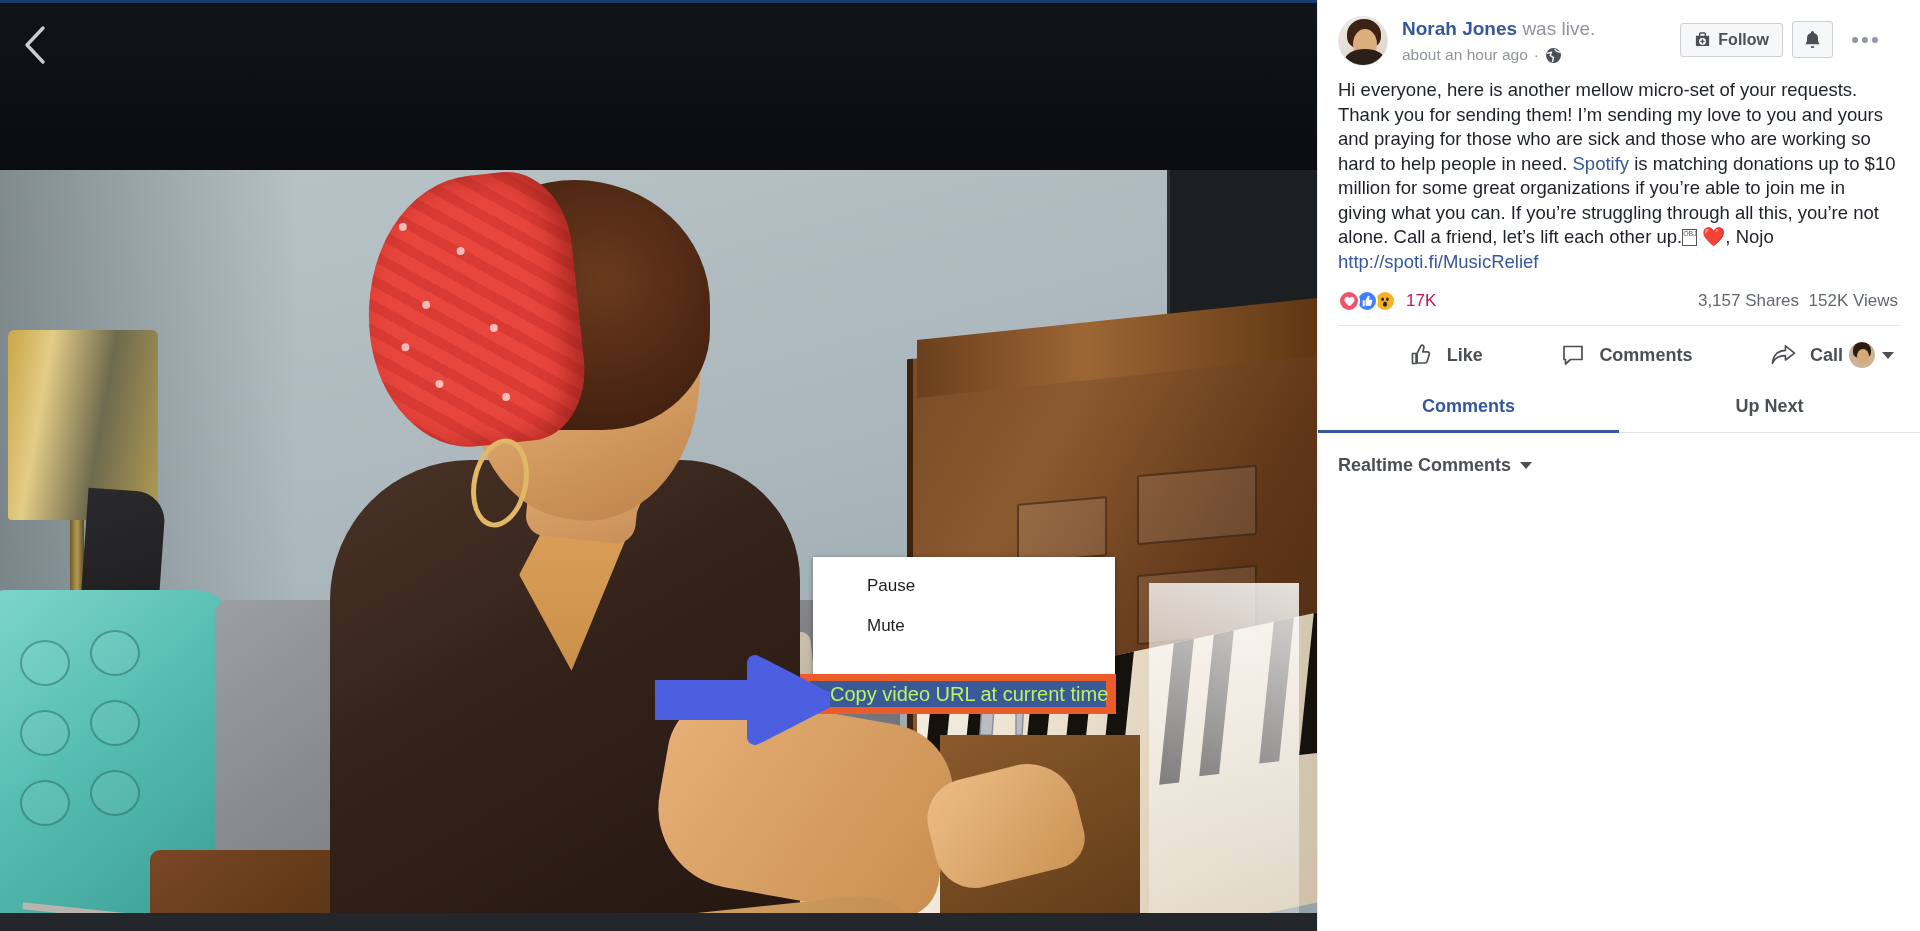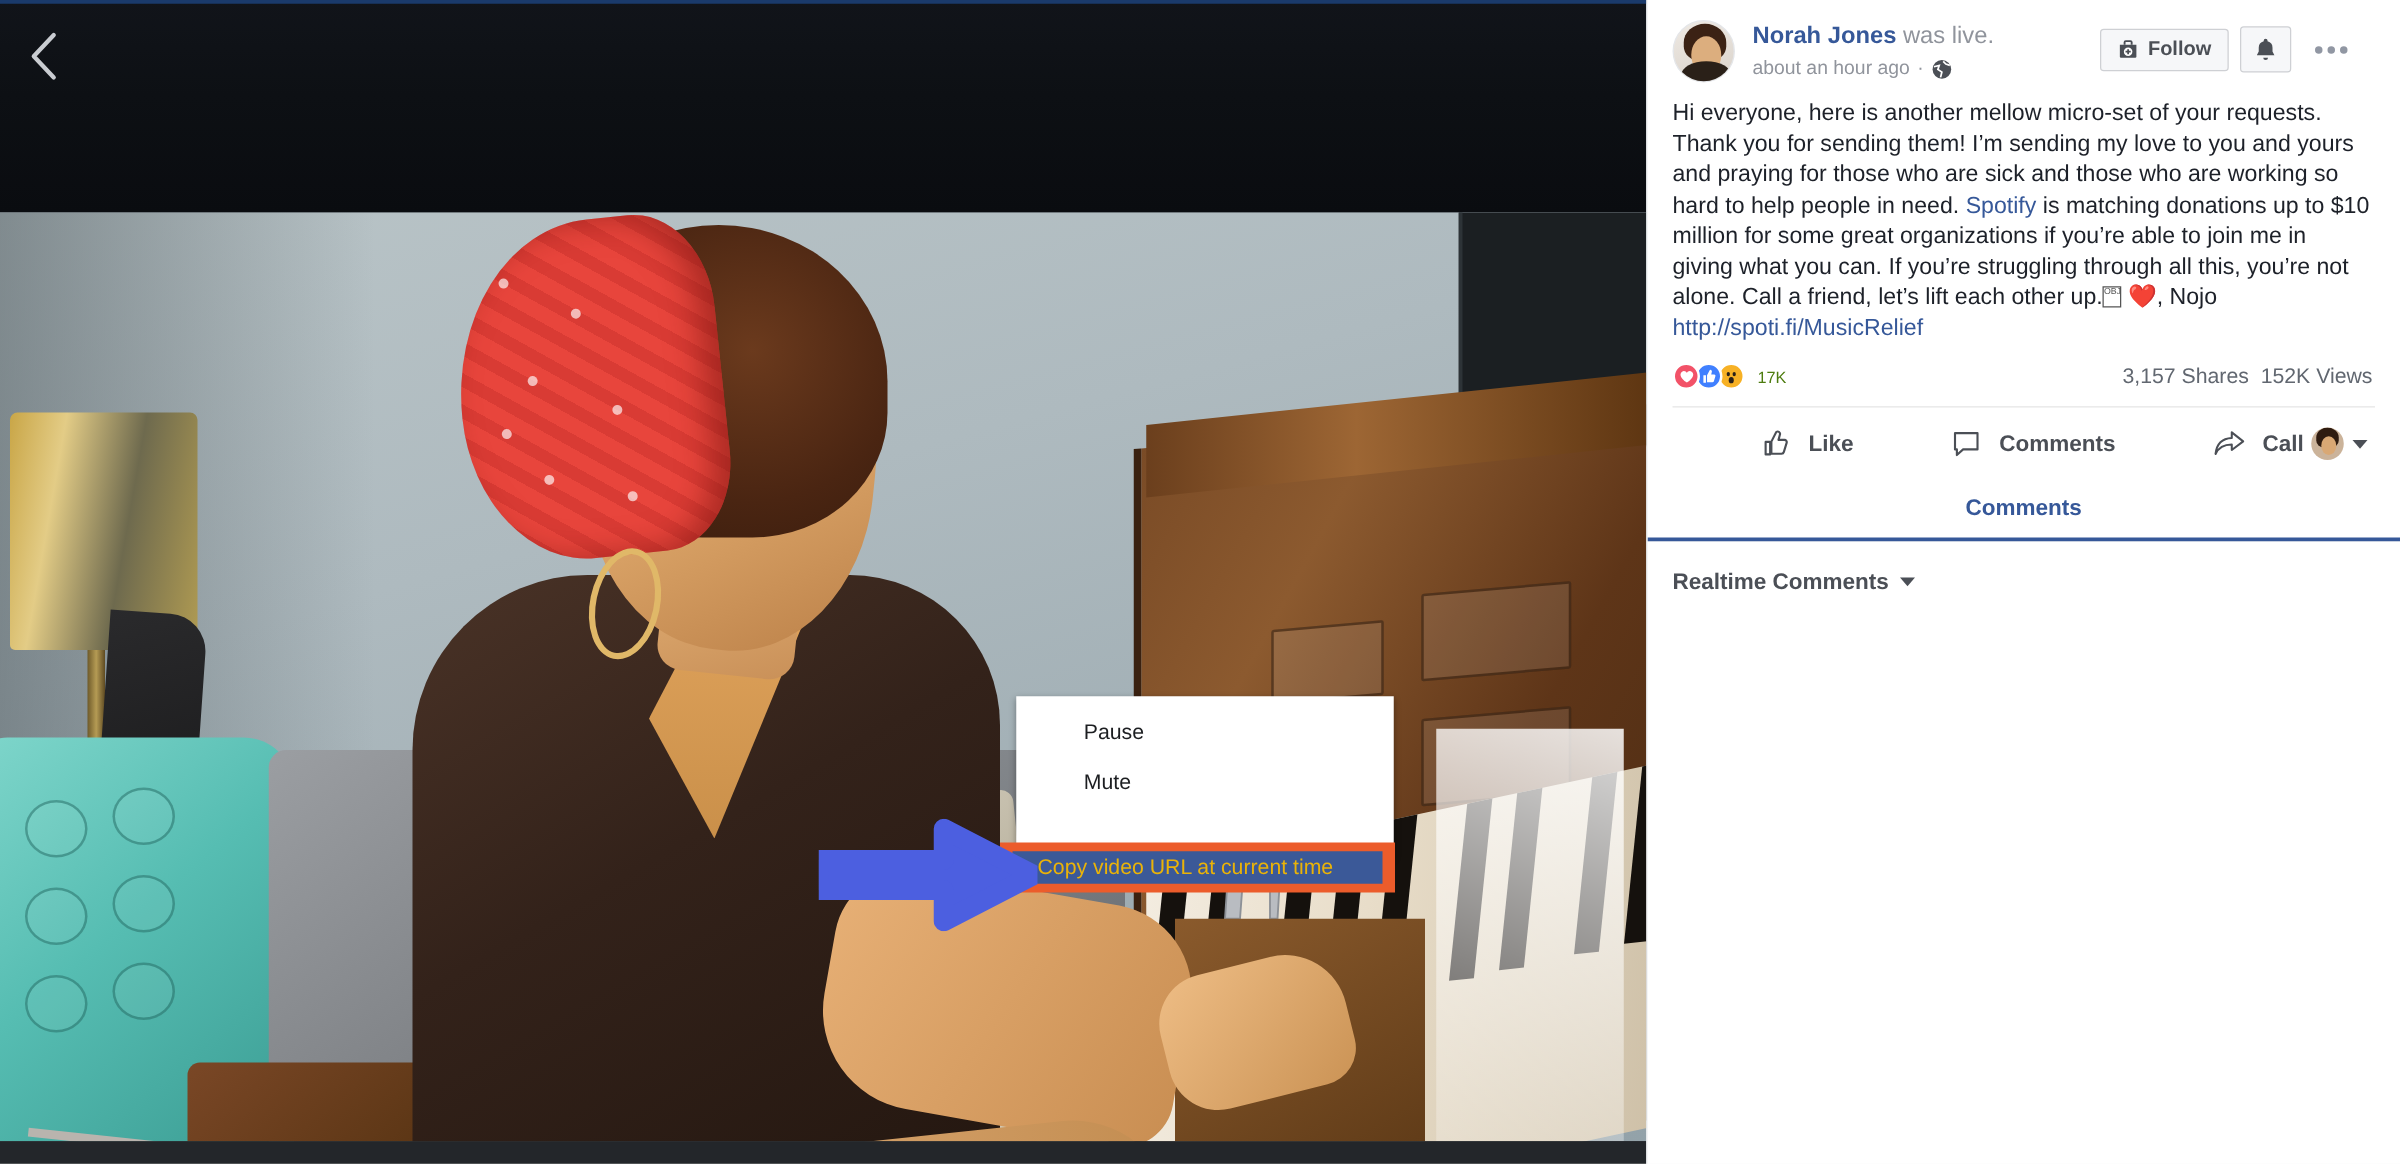--- a/index.html
+++ b/index.html
@@ -235,21 +235,21 @@
     white-space: nowrap;
     margin-left: 32px;
   }
   .ctx-hl-box {
     position:absolute; left:800px; top:674px; width:316px; height:40px;
     background:#ec5c2b; z-index:27;
   }
   .ctx-hl-inner {
     position:absolute; left:810px; top:681px; width:296px; height:26px;
     background:#3b5998; z-index:28;
-    color:#eab308; font-size:17px; line-height:26px; padding-left:20px;
+    color:#bef264; font-size:20px; line-height:26px; padding-left:20px;
     white-space:nowrap;
   }
   
   .anno-arrow { position:absolute; left:655px; top:655px; z-index:29; }
 
   
   .sidebar {
     width: 603px; height: 931px; background:#fff;
     position: relative; overflow: hidden;
     border-left: 1px solid #e9ebee;
@@ -297,21 +297,21 @@
   }
   .reacts { display:flex; align-items:center; gap:0; }
   .react {
     width:22px; height:22px; border-radius:50%;
     display:flex; align-items:center; justify-content:center;
     border:2px solid #fff; margin-right:-4px; position:relative;
   }
   .r-love { background:#f25268; z-index:3; }
   .r-like { background:#4080ff; z-index:2; }
   .r-wow  { background:#f7b125; z-index:1; }
-  .react-count { font-size:13px; color:#4d7c0f; margin-left: 14px; }
+  .react-count { font-size:17px; color:#be185d; margin-left: 14px; }
   .stats-right { font-size:17px; color:#616770; }
 
   .divider { height:1px; background:#e5e5e5; margin: 0 20px; }
 
   .actions-row {
     display:flex; align-items:center; padding: 13px 18px 13px 20px; gap: 0;
   }
   .action {
     display:flex; align-items:center; gap:14px; cursor:pointer;
     color:#4b4f56; font-size:18px; font-weight:bold; padding: 4px 6px;
@@ -556,20 +556,21 @@
         <span class="mini-avatar">
           <span class="m-hair"></span>
             <span class="m-face"></span>
         </span>
         <span class="caret-down"></span>
       </div>
     </div>
 
     <div class="tabs">
       <div class="tab active">Comments</div>
+      <div class="tab">Up Next</div>
     </div>
 
     <div class="comments-pane">
       <div class="realtime">
         <span>Realtime Comments</span>
         <span class="caret-down"></span>
       </div>
     </div>
 
   </div>

